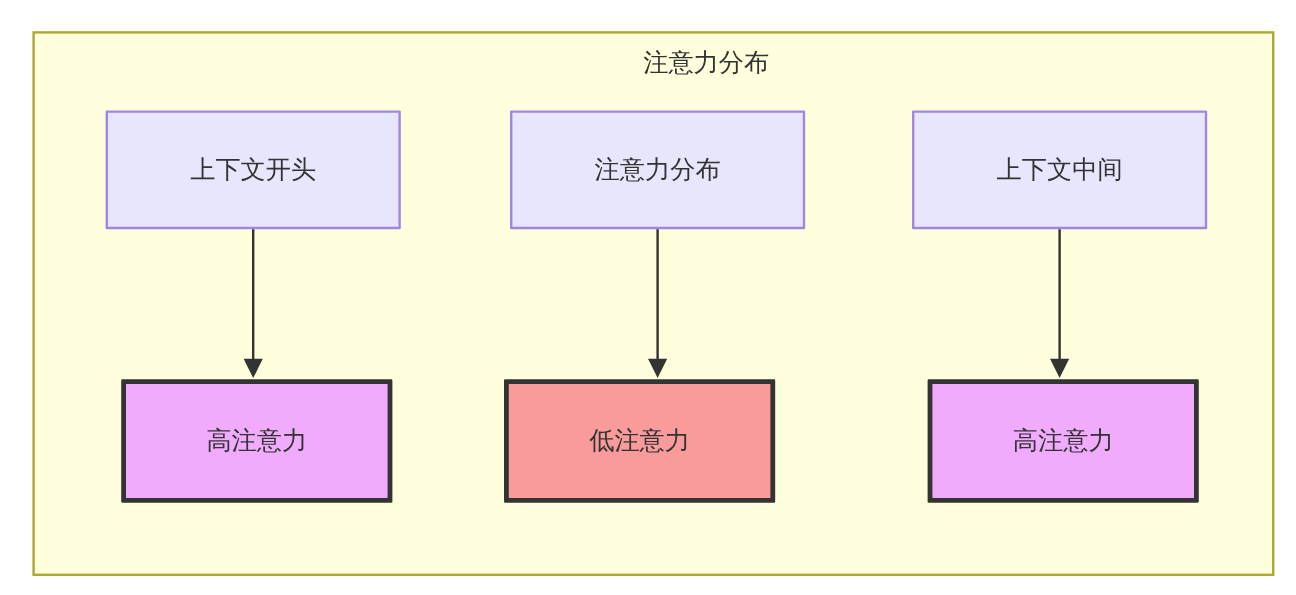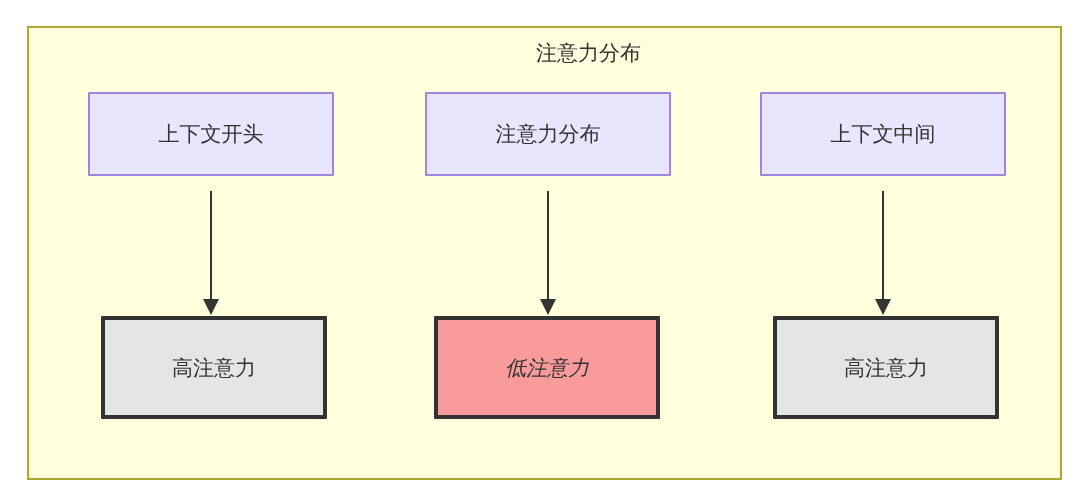--- a/index.html
+++ b/index.html
@@ -56,48 +56,48 @@
     align-items: center;
     justify-content: center;
     text-align: center;
     color: #333333;
     font-size: 21px;
     line-height: 1.2;
   }
 
   .node.context {
     width: 246px;
-    height: 84px;
+    height: 99px;
     background: #e8e6fc;
     border: 2px solid #9f86e0;
     border-radius: 1px;
   }
 
   .node.attention {
     width: 226px;
     height: 103px;
     border: 4px solid #333333;
     border-radius: 1px;
   }
 
   .node.attention.high {
-    background: #e5e5e5;
+    background: #f0abfc;
   }
 
   .node.attention.low {
     background: #f99b9b;
   }
 
   
   .col-1.context { left: 88px;  top: 92px; }
   .col-2.context { left: 425px; top: 92px; }
   .col-3.context { left: 760px; top: 92px; }
 
   .col-1.attention { left: 101px; top: 316px; }
-  .col-2.attention { left: 434px; top: 316px; font-style: italic; }
+  .col-2.attention { left: 420px; top: 316px; }
   .col-3.attention { left: 773px; top: 316px; }
 
   
   #connectors {
     position: absolute;
     left: 0;
     top: 0;
     width: 1080px;
     height: 496px;
     pointer-events: none;

